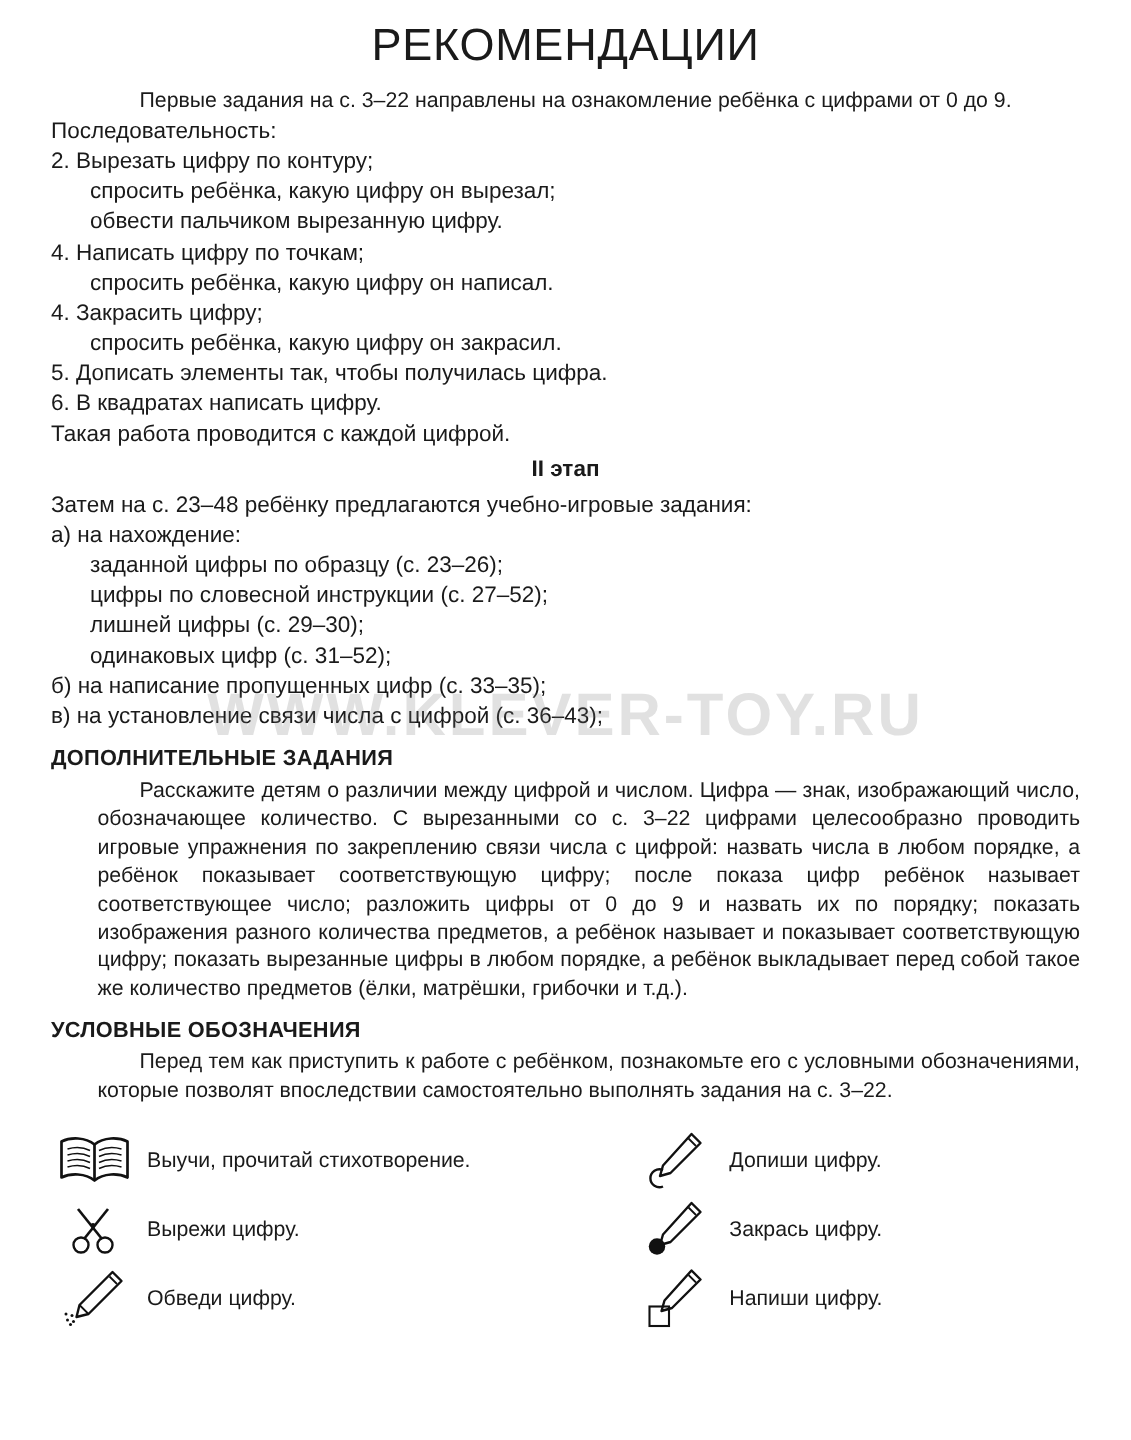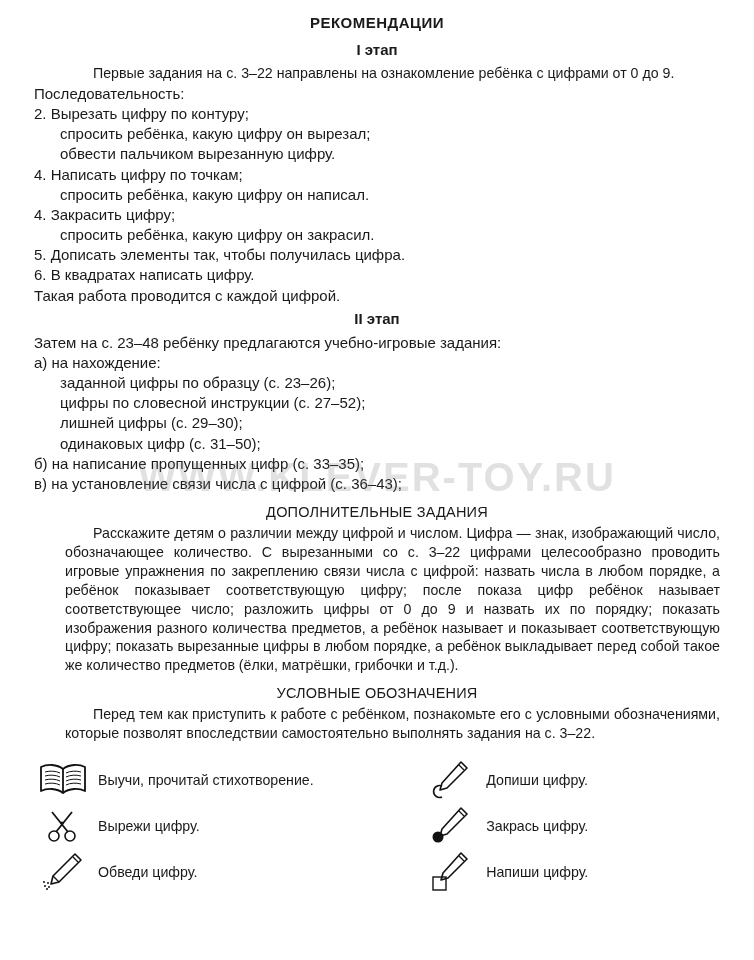--- a/index.html
+++ b/index.html
@@ -32,36 +32,36 @@
     font-size: 40px;
     font-weight: bold;
     letter-spacing: 2px;
     color: rgba(120,120,120,0.22);
     pointer-events: none;
     user-select: none;
     z-index: 5;
     white-space: nowrap;
   }
   h1.doc-title {
-    font-size: 15px;
-    font-weight: bold;
+    font-size: 30px;
+    font-weight: normal;
     text-align: center;
     margin: 0 0 10px 0;
     letter-spacing: 0.5px;
   }
   h2.stage-title {
     font-size: 15px;
     font-weight: bold;
     text-align: center;
     margin: 4px 0 6px 0;
   }
   h3.section-title {
     font-size: 14.5px;
-    font-weight: normal;
-    text-align: center;
+    font-weight: bold;
+    text-align: left;
     margin: 10px 0 4px 0;
     letter-spacing: 0.2px;
   }
   p.para {
     font-size: 14.2px;
     line-height: 1.33;
     margin: 0 0 1px 0;
     text-align: justify;
   }
   p.indent {
@@ -115,21 +115,20 @@
 </head>
 <body>
 
 <div class="page">
 
   <div class="watermark">WWW.KLEVER-TOY.RU</div>
 
   <h1 class="doc-title">РЕКОМЕНДАЦИИ</h1>
 
   <div class="block">
-    <h2 class="stage-title">I этап</h2>
     <p class="para indent">Первые задания на с. 3–22 направлены на ознакомление ребёнка с цифрами от 0 до 9.</p>
     <p class="line">Последовательность:</p>
     <p class="line">2. Вырезать цифру по контуру;</p>
     <p class="line sub">спросить ребёнка, какую цифру он вырезал;</p>
     <p class="line sub">обвести пальчиком вырезанную цифру.</p>
     <p class="line">4. Написать цифру по точкам;</p>
     <p class="line sub">спросить ребёнка, какую цифру он написал.</p>
     <p class="line">4. Закрасить цифру;</p>
     <p class="line sub">спросить ребёнка, какую цифру он закрасил.</p>
     <p class="line">5. Дописать элементы так, чтобы получилась цифра.</p>
@@ -137,21 +136,21 @@
     <p class="line">Такая работа проводится с каждой цифрой.</p>
   </div>
 
   <div class="block">
     <h2 class="stage-title">II этап</h2>
     <p class="line">Затем на с. 23–48 ребёнку предлагаются учебно-игровые задания:</p>
     <p class="line">а) на нахождение:</p>
     <p class="line sub">заданной цифры по образцу (с. 23–26);</p>
     <p class="line sub">цифры по словесной инструкции (с. 27–52);</p>
     <p class="line sub">лишней цифры (с. 29–30);</p>
-    <p class="line sub">одинаковых цифр (с. 31–50);</p>
+    <p class="line sub">одинаковых цифр (с. 31–52);</p>
     <p class="line">б) на написание пропущенных цифр (с. 33–35);</p>
     <p class="line">в) на установление связи числа с цифрой (с. 36–43);</p>
   </div>
 
   <div class="block">
     <h3 class="section-title">ДОПОЛНИТЕЛЬНЫЕ ЗАДАНИЯ</h3>
     <p class="para indent">Расскажите детям о различии между цифрой и числом. Цифра — знак, изображающий число, обозначающее количество. С вырезанными со с. 3–22 цифрами целесообразно проводить игровые упражнения по закреплению связи числа с цифрой: назвать числа в любом порядке, а ребёнок показывает соответствующую цифру; после показа цифр ребёнок называет соответствующее число; разложить цифры от 0 до 9 и назвать их по порядку; показать изображения разного количества предметов, а ребёнок называет и показывает соответствующую цифру; показать вырезанные цифры в любом порядке, а ребёнок выкладывает перед собой такое же количество предметов (ёлки, матрёшки, грибочки и т.д.).</p>
   </div>
 
   <div class="block">

